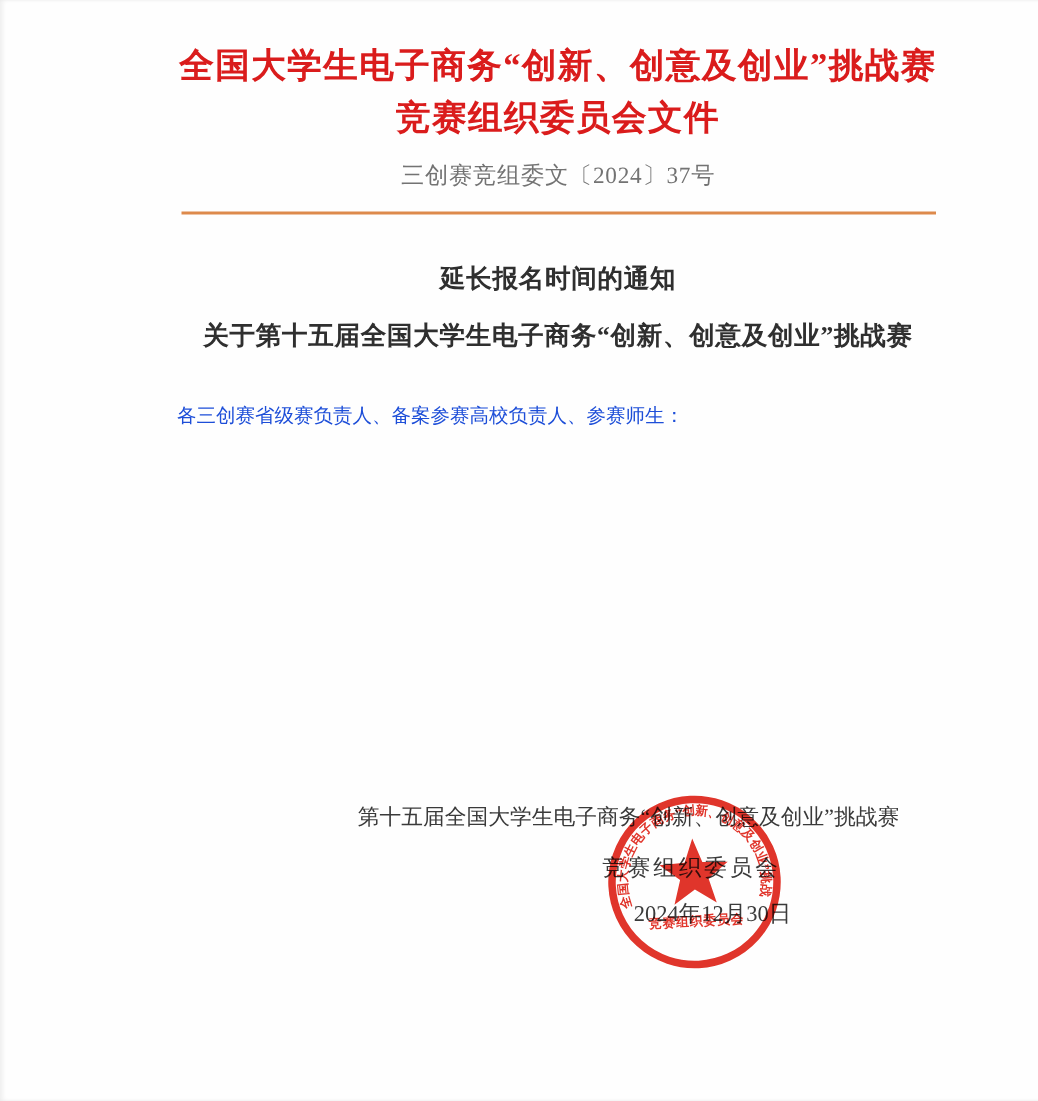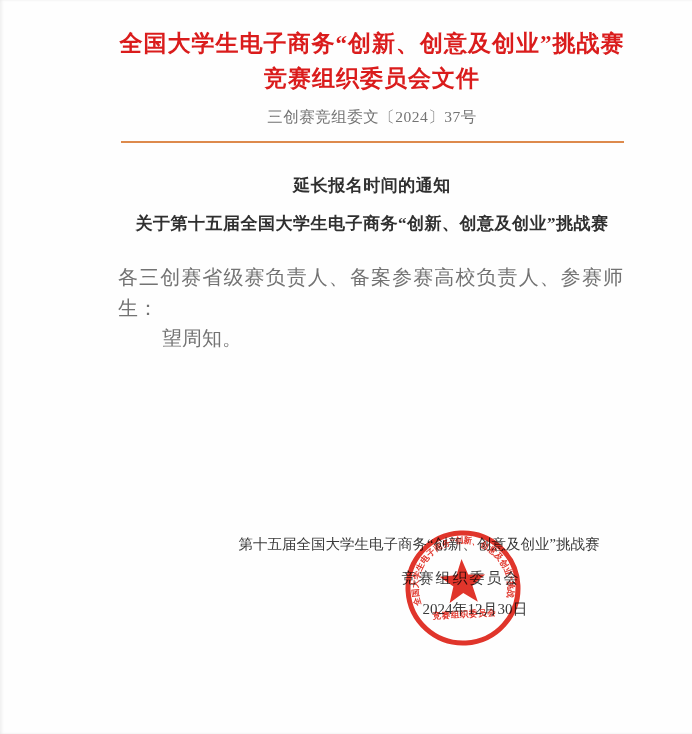--- a/index.html
+++ b/index.html
@@ -48,24 +48,24 @@
     text-align: center;
     font-weight: bold;
     font-size: 17px;
     line-height: 38px;
     color: #2f2f2f;
     letter-spacing: 0.5px;
   }
   
   .doc-body {
     margin: 19px 95px 12px 92px;
-    font-size: 20px;
+    font-size: 13px;
     line-height: 30.5px;
     text-align: justify;
-    color: #737373;
+    color: #1d4ed8;
   }
   .doc-body p { margin: 0; }
   .doc-body p.indent { text-indent: 2.2em; }
   
   .sig-line1 {
     position: absolute;
     top: 535px; left: 210px; right: 90px;
     text-align: center;
     font-size: 14.5px;
     color: #3a3a3a;
@@ -120,21 +120,20 @@
 
   <div class="separator"></div>
 
   <div class="doc-title">
     <div>延长报名时间的通知</div>
     <div>关于第十五届全国大学生电子商务“创新、创意及创业”挑战赛</div>
   </div>
 
   <div class="doc-body">
     <p>各三创赛省级赛负责人、备案参赛高校负责人、参赛师生：</p>
-    <p class="indent">望周知。</p>
   </div>
 
   <div class="sig-line1">第十五届全国大学生电子商务“创新、创意及创业”挑战赛</div>
   <div class="sig-line2">竞赛组织委员会</div>
   <div class="sig-date">2024年12月30日</div>
 
   <div class="seal">
     <svg viewBox="0 0 122 122" xmlns="http://www.w3.org/2000/svg">
       <circle class="ring" cx="61" cy="61" r="55"></circle>
       <path id="sealArc" d="M 18.7 76.4 A 45 45 0 1 1 103.3 76.4" fill="none"></path>

